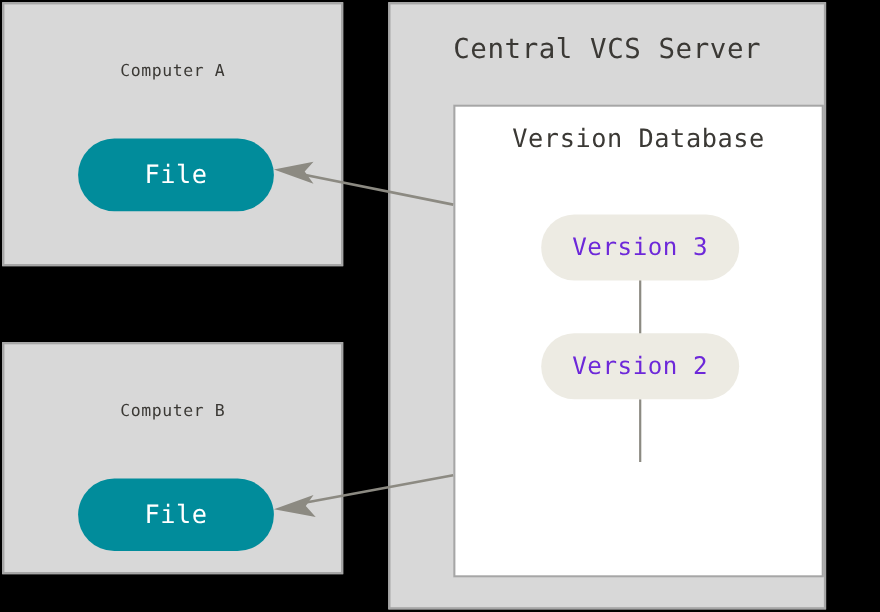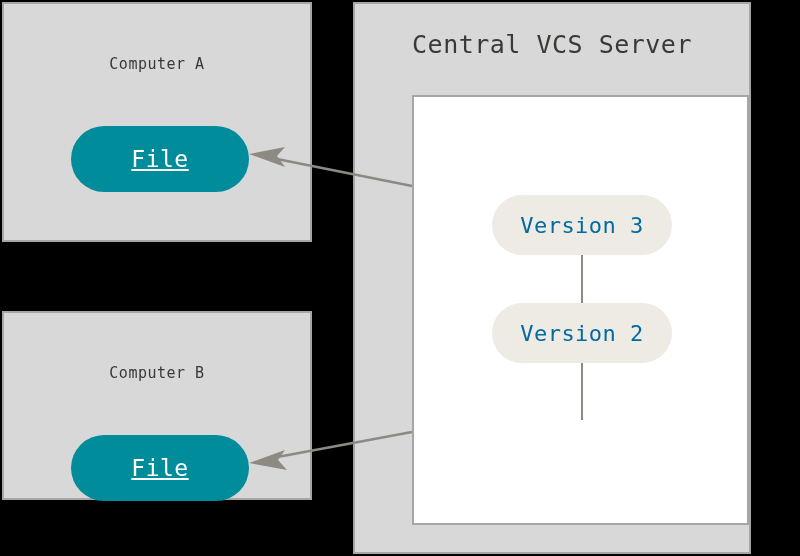--- a/index.html
+++ b/index.html
@@ -40,21 +40,21 @@
   #computer-a {
     left: 2px;
     top: 2px;
     width: 310px;
     height: 240px;
   }
   #computer-b {
     left: 2px;
     top: 311px;
     width: 310px;
-    height: 189px;
+    height: 211px;
     padding-left: 36px;
   }
   .computer-title {
     top: 51px;
     font-size: 15px;
   }
 
   
   .file-capsule {
     position: absolute;
@@ -64,21 +64,20 @@
     height: 66px;
     background: #018c9b;
     border-radius: 33px;
     display: flex;
     align-items: center;
     justify-content: center;
     color: #ffffff;
     font-size: 23px;
     letter-spacing: 0.5px;
     box-sizing: border-box;
-    text-decoration: underline;
   }
 
   
   #vcs-server {
     left: 353px;
     top: 2px;
     width: 398px;
     height: 552px;
   }
   #server-title {
@@ -106,21 +105,21 @@
   .version-capsule {
     position: absolute;
     left: 78px;
     width: 180px;
     height: 60px;
     background: #edebe3;
     border-radius: 30px;
     display: flex;
     align-items: center;
     justify-content: center;
-    color: #0369a1;
+    color: #6d28d9;
     font-size: 22px;
     letter-spacing: 0.5px;
     box-sizing: border-box;
     z-index: 2;
   }
   #version-3 { top: 98px; }
   #version-2 { top: 206px; }
   #version-1 { top: 320px; }
 
   
@@ -161,20 +160,21 @@
     <div class="panel-title computer-title">Computer B</div>
     <div class="file-capsule">
       <span>File</span>
     </div>
   </div>
 
   <div class="panel" id="vcs-server">
     <div class="panel-title" id="server-title">Central VCS Server</div>
 
     <div id="version-database">
+      <div class="panel-title" id="db-title">Version Database</div>
 
       <div class="version-connector" id="connector-3-2"></div>
       <div class="version-connector" id="connector-2-1"></div>
 
       <div class="version-capsule" id="version-3">
         <span>Version 3</span>
       </div>
 
       <div class="version-capsule" id="version-2">
         <span>Version 2</span>

